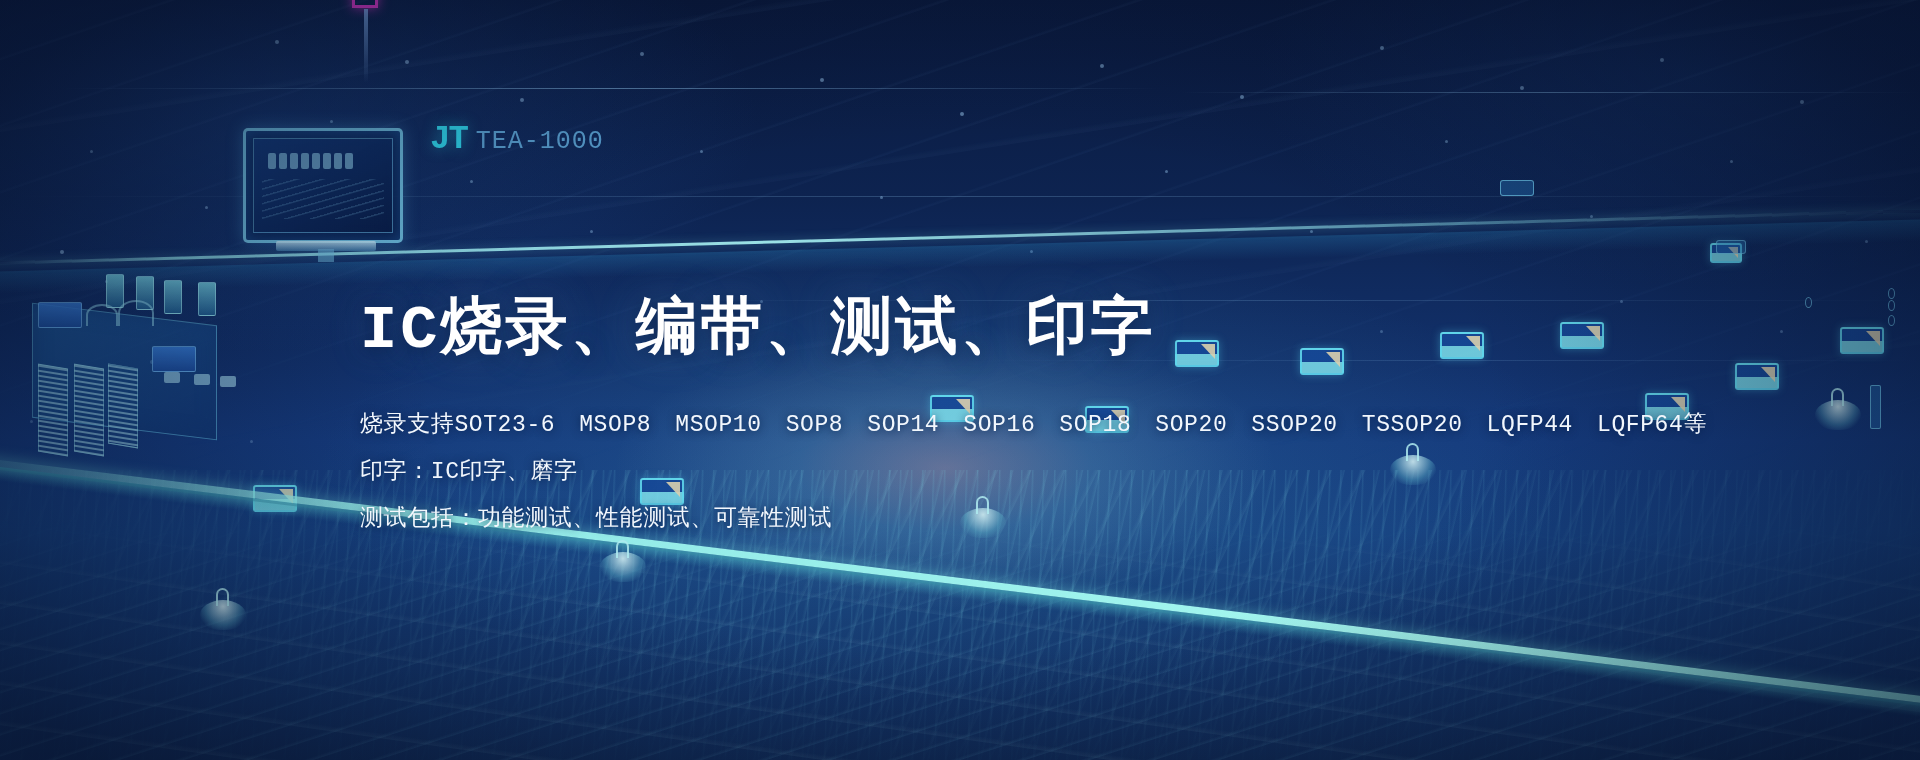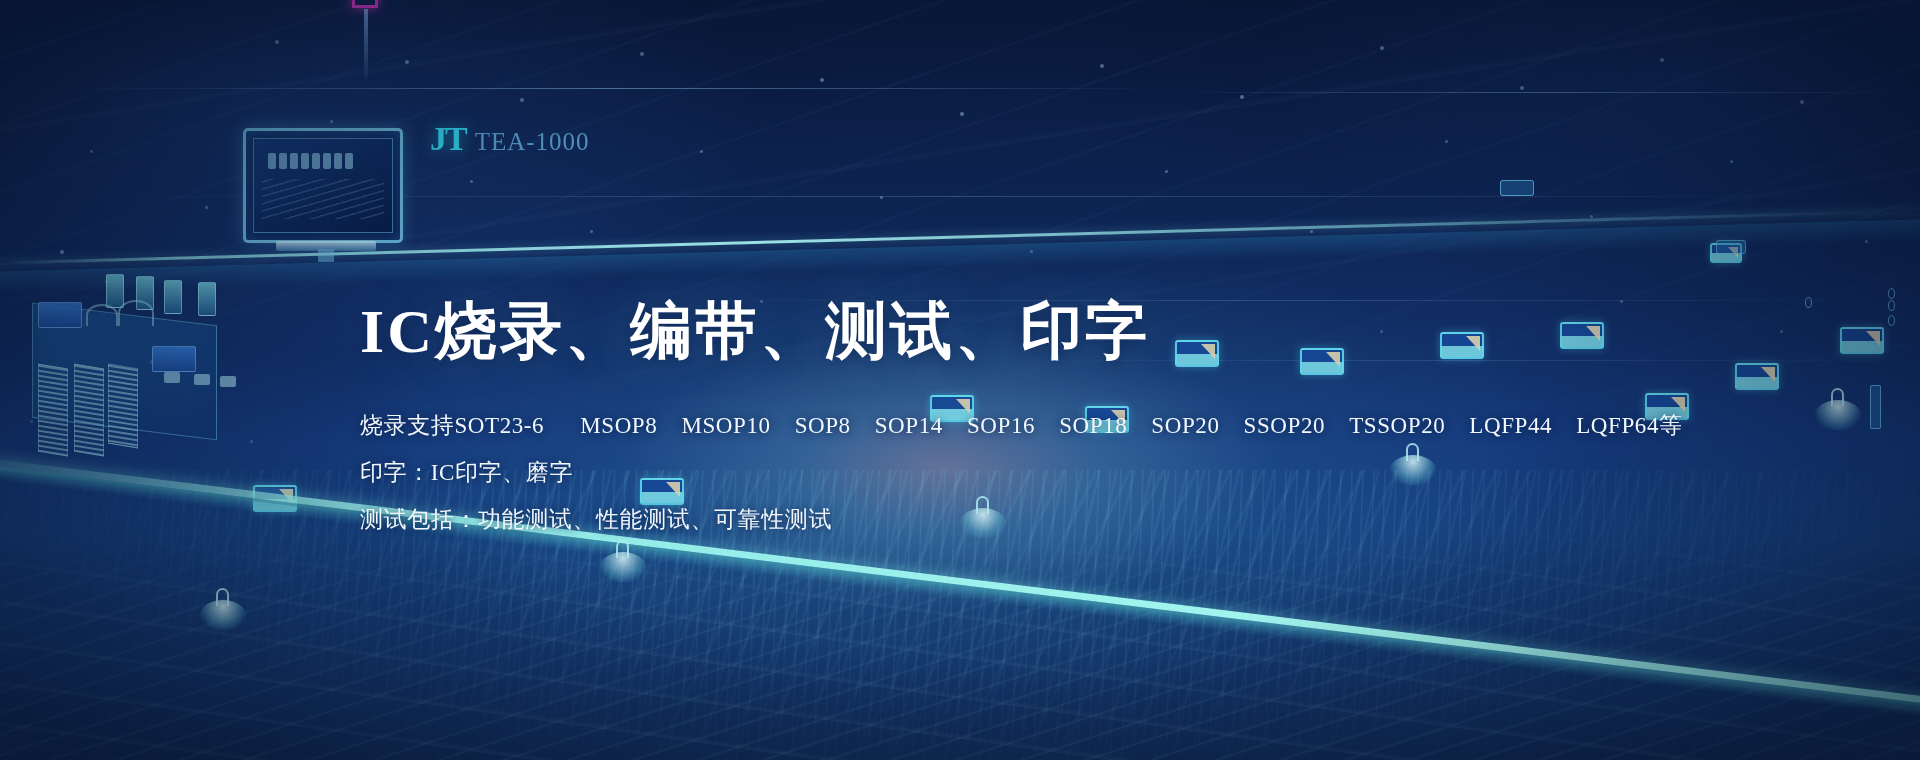--- a/index.html
+++ b/index.html
@@ -1,19 +1,19 @@
 <!DOCTYPE html>
 <html><head>
 <meta charset="utf-8">
 <style>
   html,body{margin:0;padding:0;background:#0b1c3f;}
   *{box-sizing:border-box;}
   .stage{
     position:relative;width:1920px;height:760px;overflow:hidden;
-    font-family:Liberation Serif, serif;
+    font-family:Liberation Mono, monospace;
     background:
       radial-gradient(ellipse 460px 200px at 945px 468px, rgba(255,190,180,.30) 0%, rgba(160,210,225,.16) 32%, rgba(30,90,170,0) 72%),
       radial-gradient(ellipse 900px 330px at 945px 470px, rgba(70,160,200,.22) 0%, rgba(20,70,150,0) 70%),
       linear-gradient(180deg,#0a1a3e 0%,#0d2350 26%,#12316b 48%,#153a7c 58%,#16407f 70%,#133468 88%,#102a55 100%);
     padding-left: 15px;
   }
 
   
   .layer{position:absolute;inset:0;pointer-events:none;}
 
@@ -165,21 +165,21 @@
     margin:0 0 52px 0;white-space:nowrap;
     text-shadow:0 2px 18px rgba(5,25,65,.8),0 0 40px rgba(120,190,255,.30);
   }
   .sub{
     font-size:23px;color:#f2f7fd;letter-spacing:.6px;line-height:1;
     margin:0 0 24px 0;white-space:nowrap;
     text-shadow:0 1px 8px rgba(6,26,66,.85);
   }
   .sub:last-child{margin-bottom:0;}
   .pkgs{display:inline-flex;gap:24px;align-items:baseline;}
-  .pkgs .lead{margin-right:12px;}
+  .pkgs .lead{margin-right:0;}
 </style>
 </head>
 <body>
 
 <div class="stage">
 
   <div class="layer haze-tl"></div>
   <div class="layer haze-tr"></div>
   <div class="layer streaks"></div>
   <div class="layer streaks2"></div>

